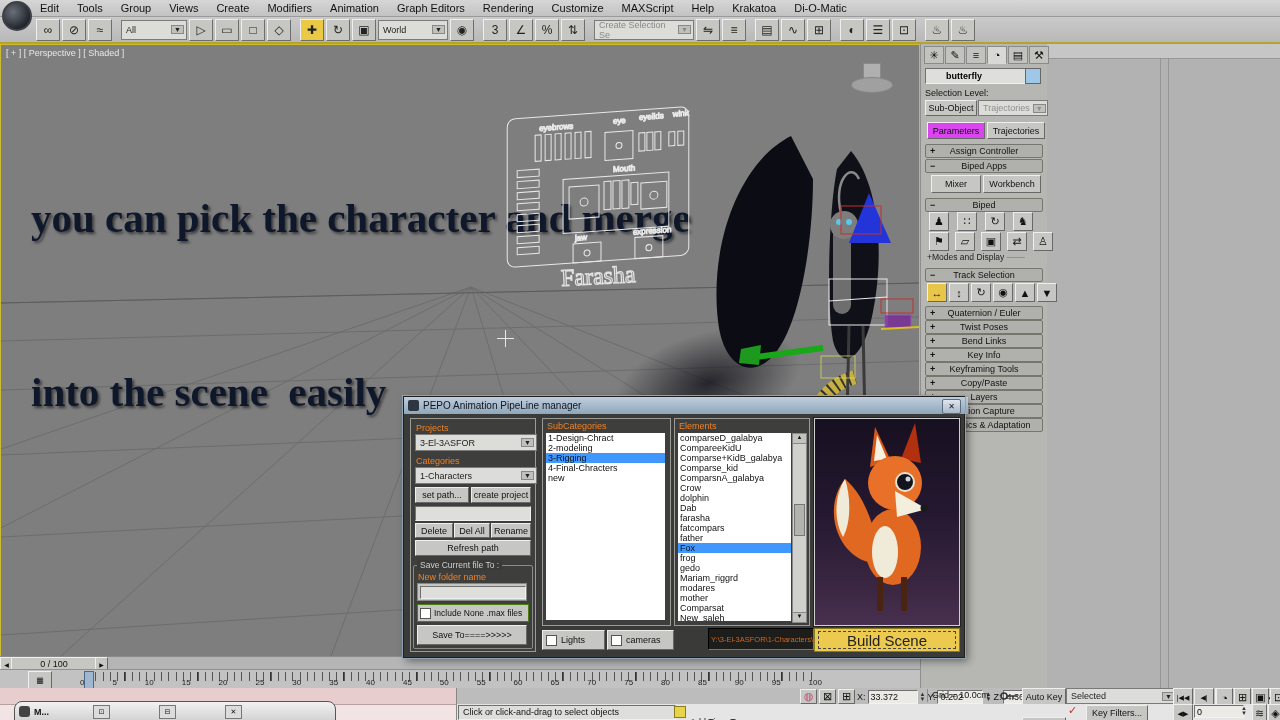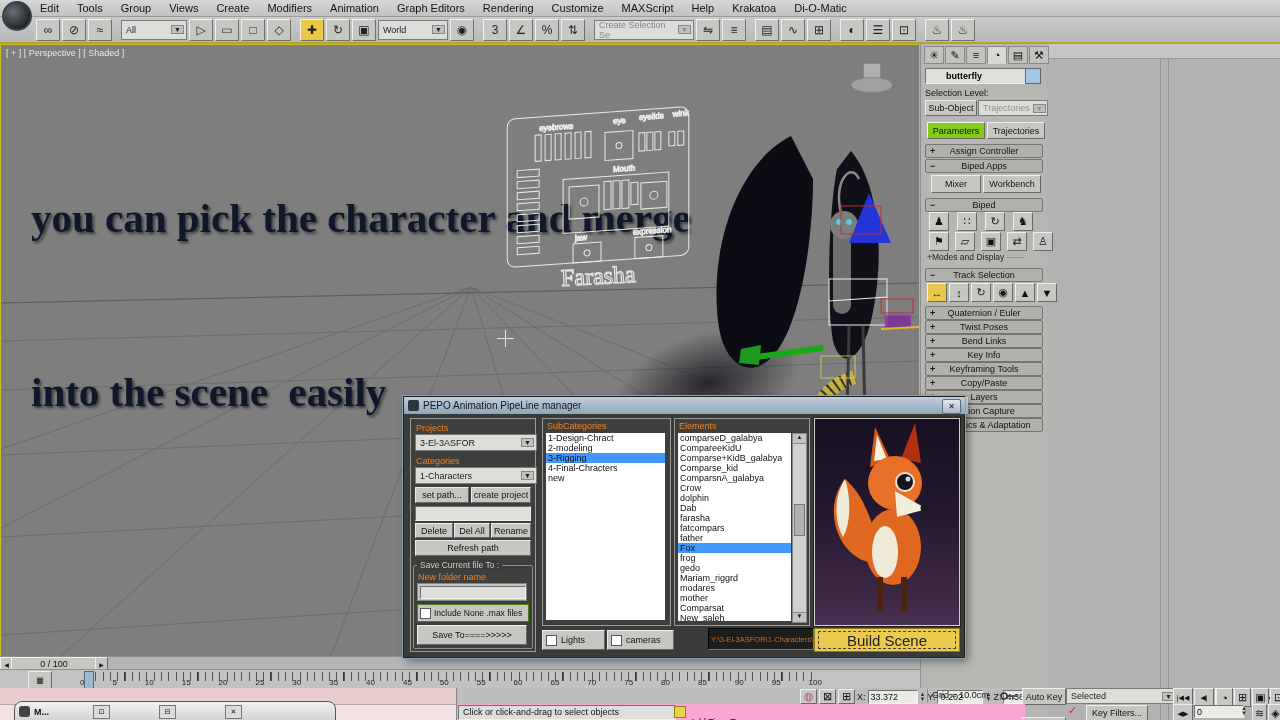--- a/index.html
+++ b/index.html
@@ -42,41 +42,41 @@
   #cpanel{left:920px;top:44px;width:126px;height:676px;background:#b6b6b2;border-left:1px solid #8f8f8f;font-size:9px;}
   .ctab{width:18px;height:16px;background:#c2c2be;border:1px solid #8a8a8a;display:flex;align-items:center;
         justify-content:center;font-size:11px;}
   .ctab.active{background:#d8d8d4;border-bottom-color:#d8d8d4;}
   .roll{background:#b0b0ac;border:1px solid #76766f;border-radius:2px;height:12px;line-height:12px;
         text-align:center;font-size:9px;color:#111;}
   .roll .pm{position:absolute;left:4px;top:0;font-weight:bold;}
   .btn{background:#c6c6c2;border-top:1px solid #efefef;border-left:1px solid #efefef;
        border-right:1px solid #68686$8;border-bottom:1px solid #686868;border-right:1px solid #686868;
        display:flex;align-items:center;justify-content:center;font-size:9px;color:#111;}
-  .btn.yellow{background:#84cc16;}
+  .btn.yellow{background:#d946ef;}
   .sunken{background:#dededa;border-top:1px solid #707070;border-left:1px solid #707070;
           border-right:1px solid #f0f0f0;border-bottom:1px solid #f0f0f0;font-size:9px;}
   .ibtn{width:18px;height:17px;background:#c6c6c2;border-top:1px solid #efefef;border-left:1px solid #efefef;
         border-right:1px solid #686868;border-bottom:1px solid #686868;display:flex;align-items:center;
         justify-content:center;font-size:11px;}
   .ibtn.on{background:#e8c64a;}
   
   #rightarea{left:1047px;top:44px;width:233px;height:676px;background:#b2b2b2;}
   #rightarea .topstrip{left:0;top:0;width:233px;height:14px;background:#c6c6c6;border-bottom:1px solid #979797;}
   #rightarea .v1{left:113px;top:14px;width:1px;height:662px;background:#949494;}
   #rightarea .v2{left:121px;top:14px;width:1px;height:662px;background:#949494;}
   
   #sliderrow{left:0;top:656px;width:920px;height:13px;background:#b5b5b5;border-top:1px solid #8a8a8a;}
   #rulerrow{left:0;top:669px;width:920px;height:19px;background:#c2c2c2;border-top:1px solid #909090;}
   #ruler-ticks{left:88px;top:2px;width:730px;height:9px;
      background-image:repeating-linear-gradient(90deg,#555 0 1px,transparent 1px 7.3px),
                       repeating-linear-gradient(90deg,#333 0 1px,transparent 1px 36.5px);}
   #rulernums{left:80px;top:8px;width:742px;display:flex;justify-content:space-between;font-size:8px;color:#222;}
   #statusrow1{left:0;top:688px;width:1280px;height:16px;background:#bcbcbc;}
-  #statusrow2{left:0;top:704px;width:1025px;height:16px;background:#f9a8d4;}
+  #statusrow2{left:0;top:704px;width:1280px;height:16px;background:#e5e5e5;}
   .fieldbox{background:#eceae6;border-top:1px solid #707070;border-left:1px solid #707070;
             border-right:1px solid #f2f2f2;border-bottom:1px solid #f2f2f2;font-size:9px;
             display:flex;align-items:center;padding:0 2px;height:12px;}
   .spin{font-size:6px;line-height:5px;display:inline-block;color:#333;}
   
   #dialog{left:403px;top:396px;width:560px;height:260px;background:#3a3a38;
           border:1px solid #1e1e1e;outline:1px solid #8ea2b4;box-shadow:3px 3px 8px rgba(0,0,0,.45);font-size:9px;}
   #dtitle{left:0;top:0;width:560px;height:17px;background:linear-gradient(#bfcedd,#8fa6ba);
           display:flex;align-items:center;padding-left:4px;color:#10151c;font-size:10px;}
   #dclose{position:absolute;right:3px;top:2px;width:17px;height:13px;background:linear-gradient(#dfe6ee,#aab9c8);

